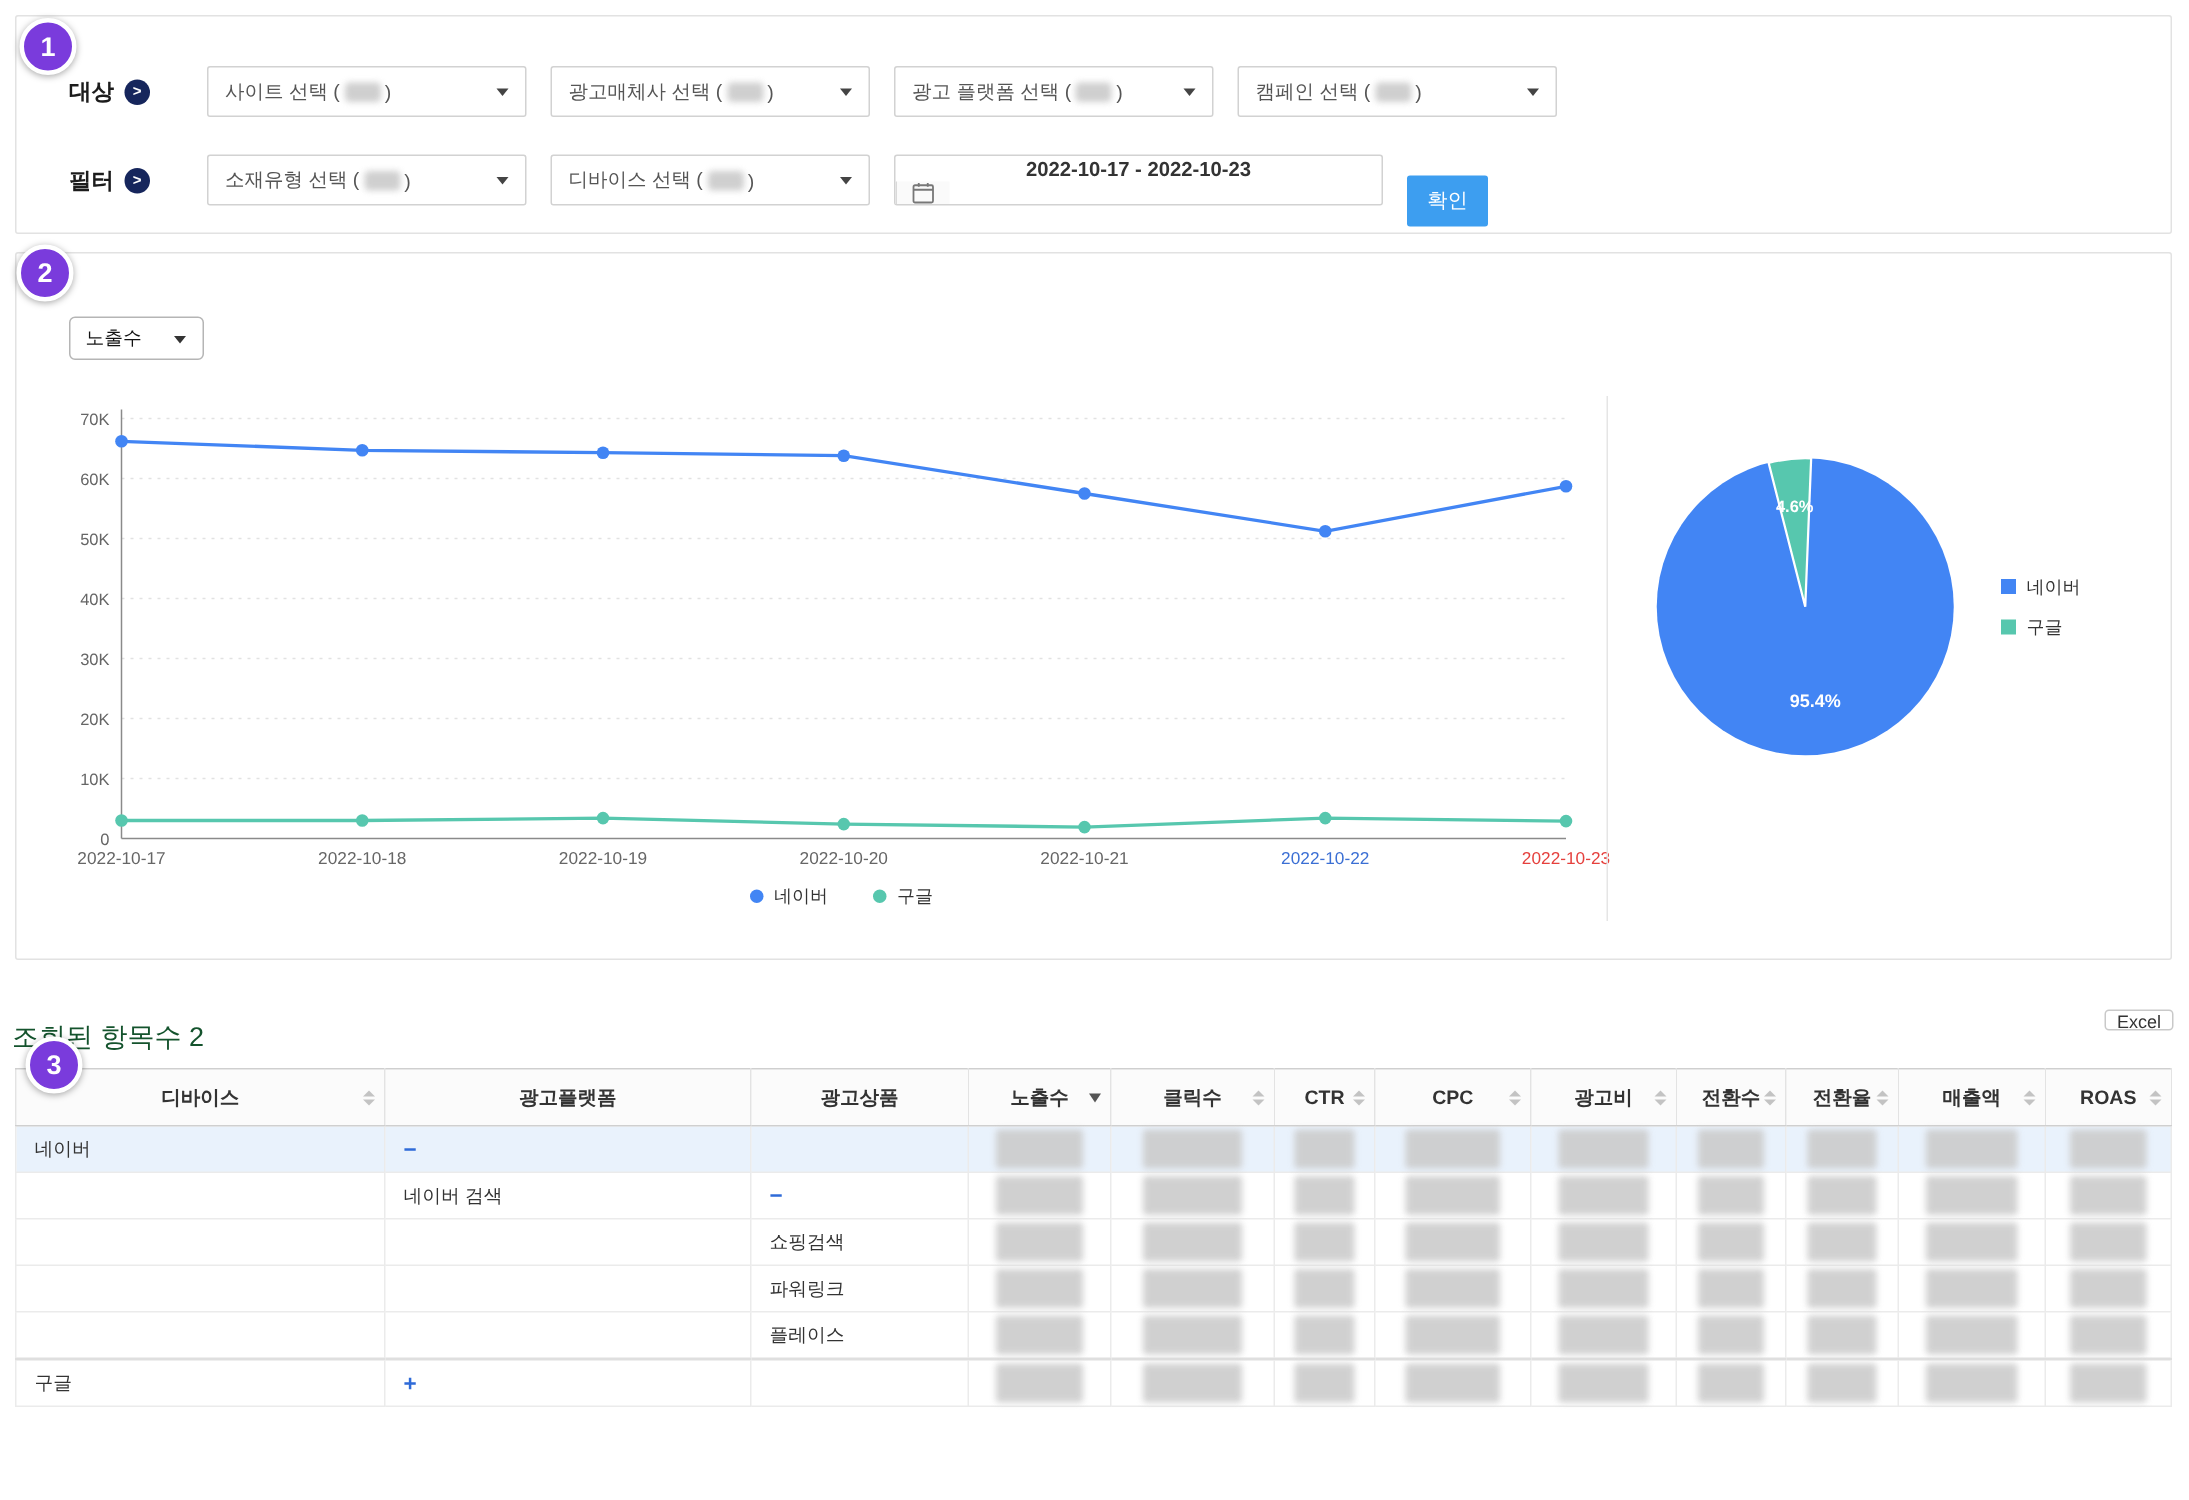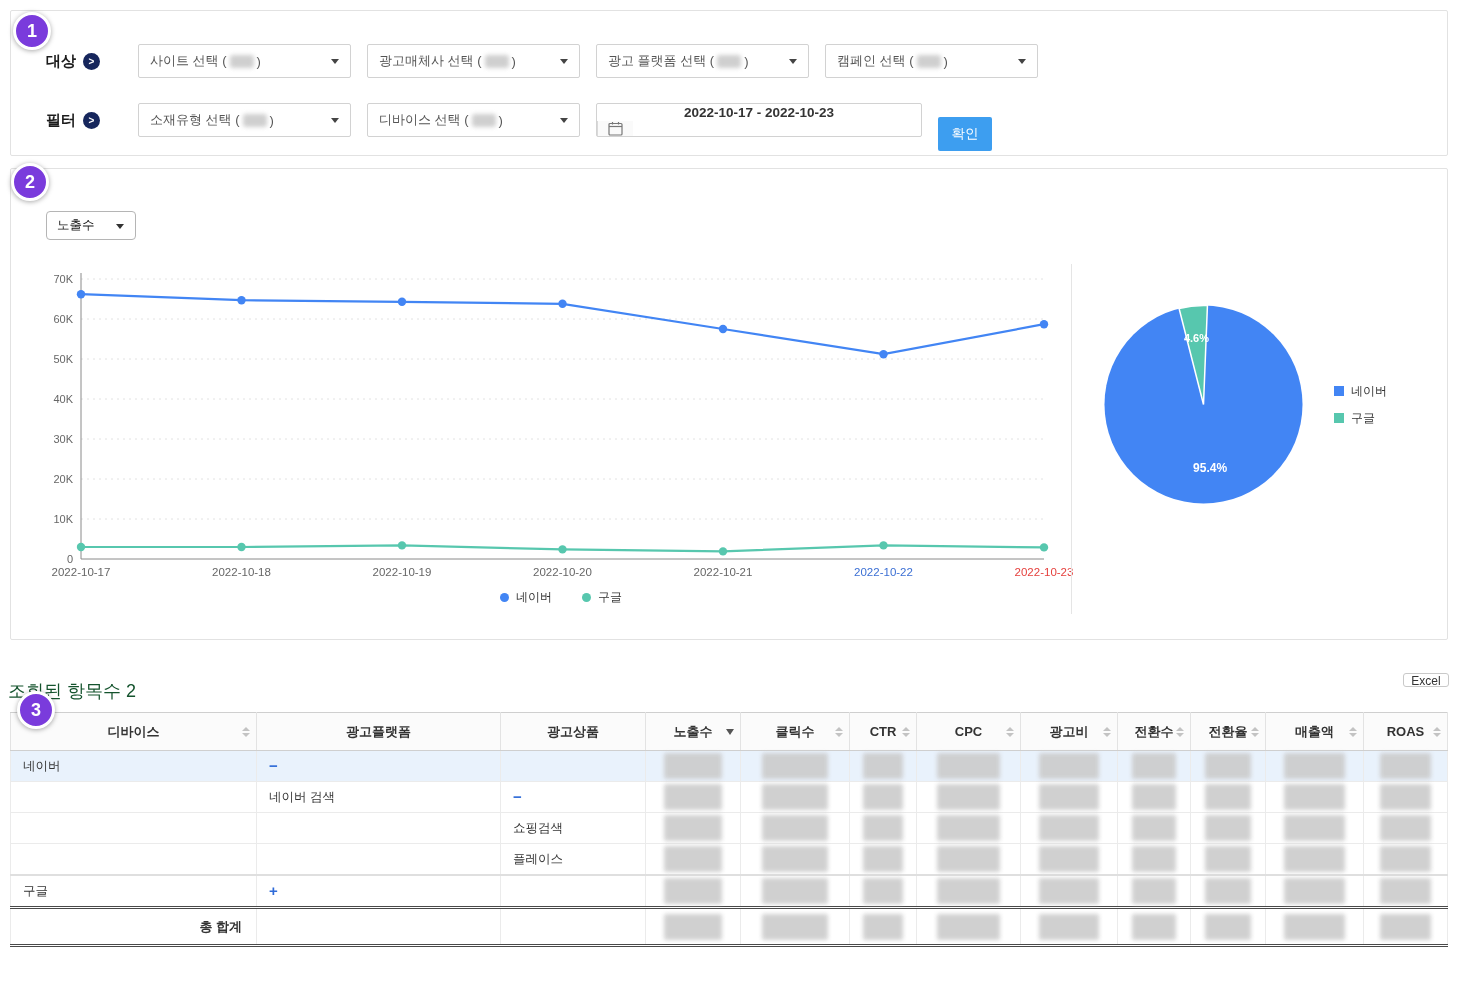--- a/index.html
+++ b/index.html
@@ -403,20 +403,52 @@
           <td>
             <div class="masked"></div>
           </td>
           <td>
             <div class="masked"></div>
           </td>
         </tr>
         <tr>
           <td class="txt"></td>
           <td class="txt"></td>
+          <td class="txt">파워링크</td>
+          <td>
+            <div class="masked"></div>
+          </td>
+          <td>
+            <div class="masked"></div>
+          </td>
+          <td>
+            <div class="masked"></div>
+          </td>
+          <td>
+            <div class="masked"></div>
+          </td>
+          <td>
+            <div class="masked"></div>
+          </td>
+          <td>
+            <div class="masked"></div>
+          </td>
+          <td>
+            <div class="masked"></div>
+          </td>
+          <td>
+            <div class="masked"></div>
+          </td>
+          <td>
+            <div class="masked"></div>
+          </td>
+        </tr>
+        <tr>
+          <td class="txt"></td>
+          <td class="txt"></td>
           <td class="txt">플레이스</td>
           <td>
             <div class="masked"></div>
           </td>
           <td>
             <div class="masked"></div>
           </td>
           <td>
             <div class="masked"></div>
           </td>
@@ -464,48 +496,16 @@
           <td>
             <div class="masked"></div>
           </td>
           <td>
             <div class="masked"></div>
           </td>
           <td>
             <div class="masked"></div>
           </td>
         </tr>
-        <tr class="total">
-          <td class="total-label">총 합계</td>
-          <td></td>
-          <td></td>
-          <td>
-            <div class="masked"></div>
-          </td>
-          <td>
-            <div class="masked"></div>
-          </td>
-          <td>
-            <div class="masked"></div>
-          </td>
-          <td>
-            <div class="masked"></div>
-          </td>
-          <td>
-            <div class="masked"></div>
-          </td>
-          <td>
-            <div class="masked"></div>
-          </td>
-          <td>
-            <div class="masked"></div>
-          </td>
-          <td>
-            <div class="masked"></div>
-          </td>
-          <td>
-            <div class="masked"></div>
-          </td>
-        </tr>
       </tbody>
   </table>
 
 </div>
 
 </body></html>

